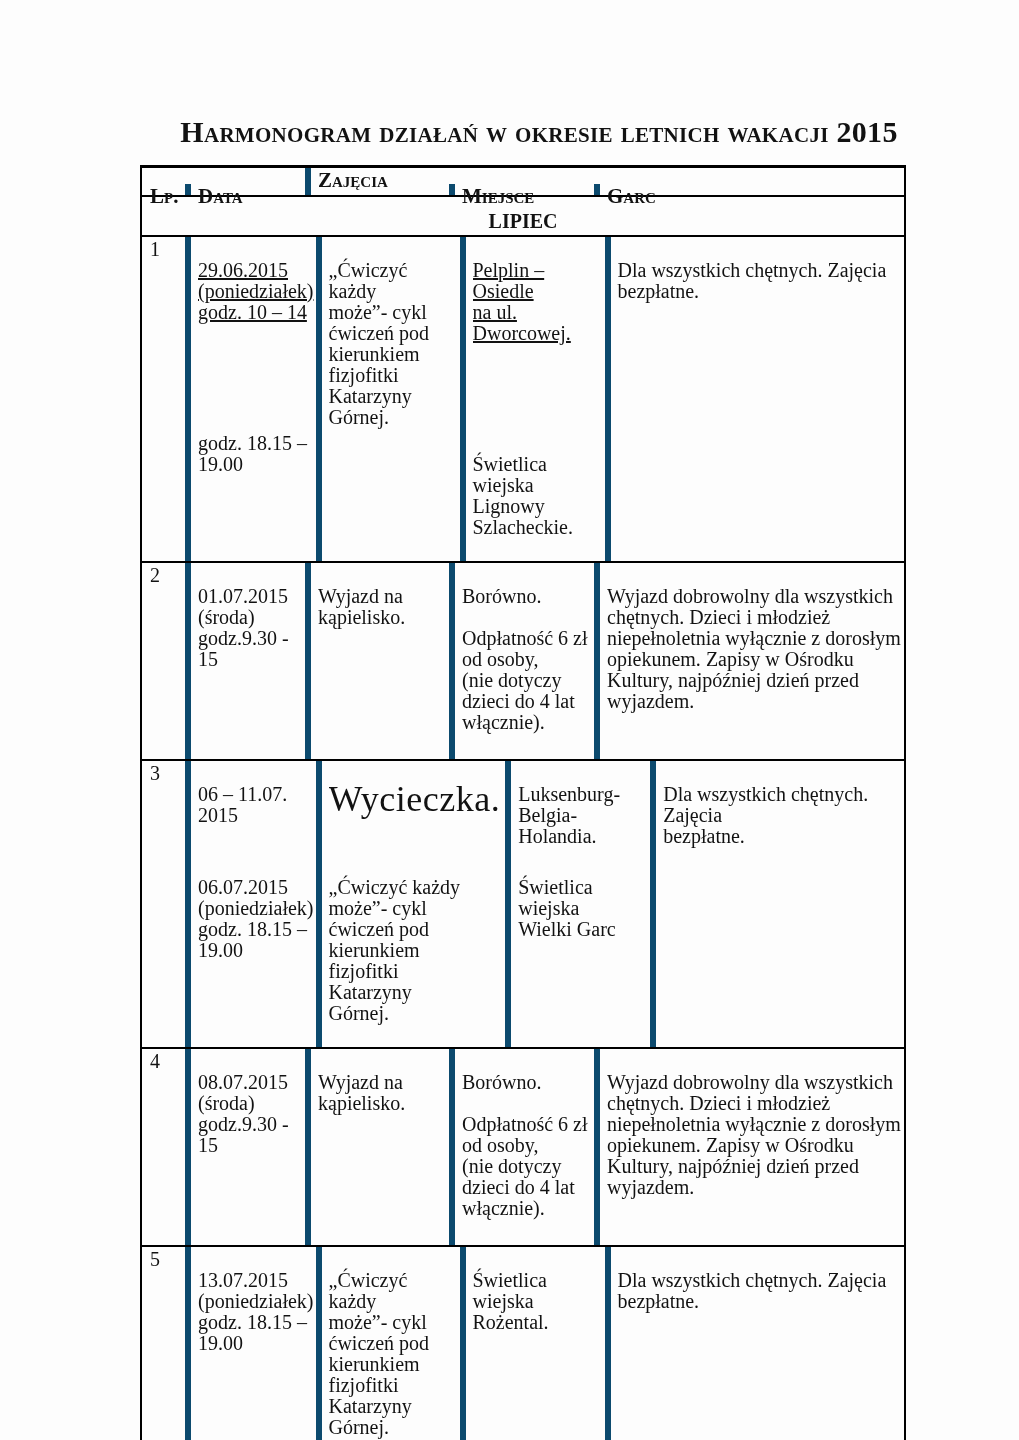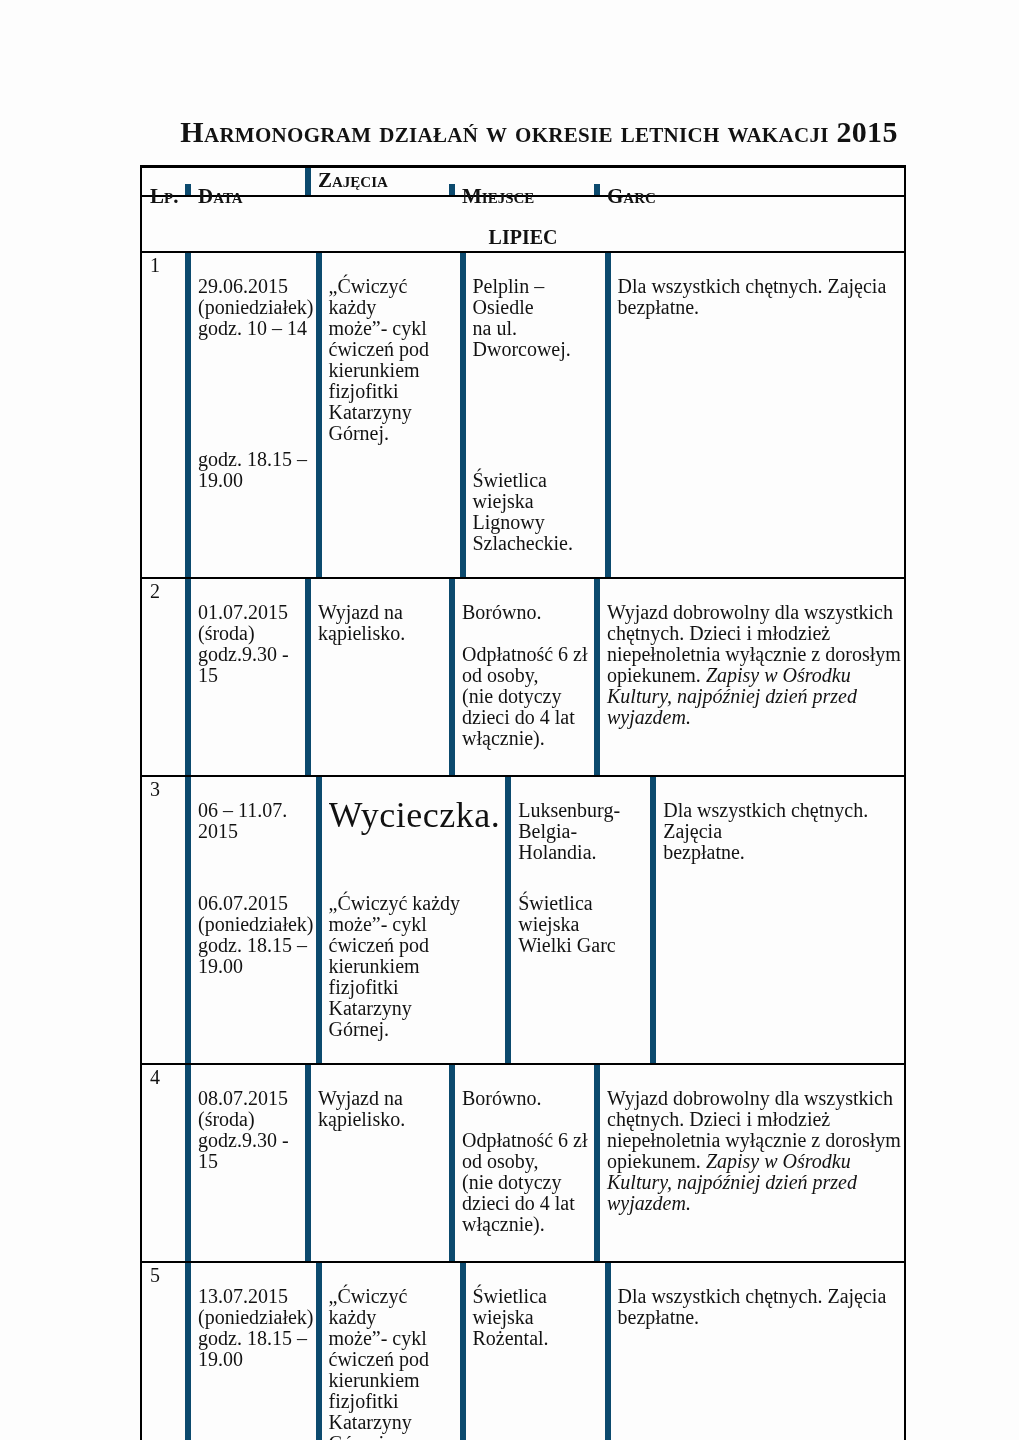--- a/index.html
+++ b/index.html
@@ -22,21 +22,21 @@
 
   .table{
     position:absolute;left:140px;top:165px;width:766px;
     border:2px solid #000;border-top-width:3px;
     box-sizing:border-box;
     background:transparent;
   }
   .hrow{display:flex;height:27px;}
   .trow{display:flex;border-top:2px solid #000;font-size:20px;line-height:21px;}
   .srow{
-    border-top:2px solid #000;height:56px;
+    border-top:2px solid #000;height:40px;
     display:flex;align-items:flex-end;justify-content:center;
     font-weight:bold;font-size:20px;padding-bottom:2px;box-sizing:border-box;
   }
   .col{
     box-sizing:border-box;
     border-left:6px solid #0c4a6e;
     padding:2px 5px 2px 7px;
     white-space:pre-line;
   }
   .col:first-child{border-left:none;}
@@ -47,29 +47,29 @@
   .cuwa{flex:1 1 auto;padding-right:3px;}
 
   .hcell{
     font-weight:bold;font-variant:small-caps;
     font-size:21px;line-height:22px;padding-top:1px;
   }
   .hc{text-align:left;margin-top:16px;}
 
   .seg{white-space:pre-line;}
   .wrap{white-space:normal;}
-  .it{font-style:italic;margin-top:8px;}
+  .it{margin-top:8px;}
   .big{font-size:36px;line-height:30px;letter-spacing:0.5px;}
 
   .r1{min-height:305px;}
   .r2{min-height:196px;}
   .r3{min-height:215px;}
   .r4{min-height:196px;}
   .r5{min-height:152px;}
-  .r1 .segA{height:152px;overflow:hidden;}
+  .r1 .segA{height:152px;overflow:hidden;text-decoration:underline;}
   .r3 .segA{height:72px;overflow:hidden;}
 </style>
 </head>
 <body>
 
 <div class="page">
 
   <h1 class="title">Harmonogram działań w okresie letnich wakacji 2015</h1>
 
   <div class="table">

